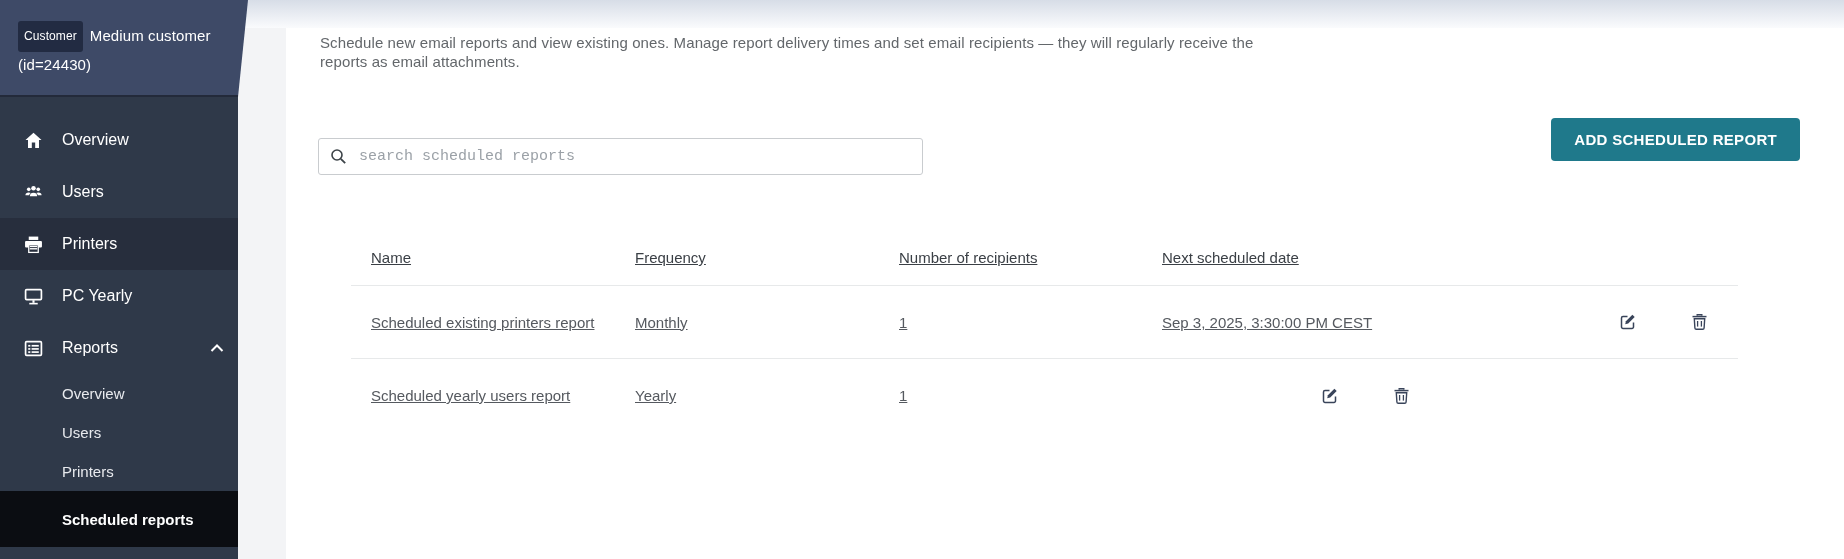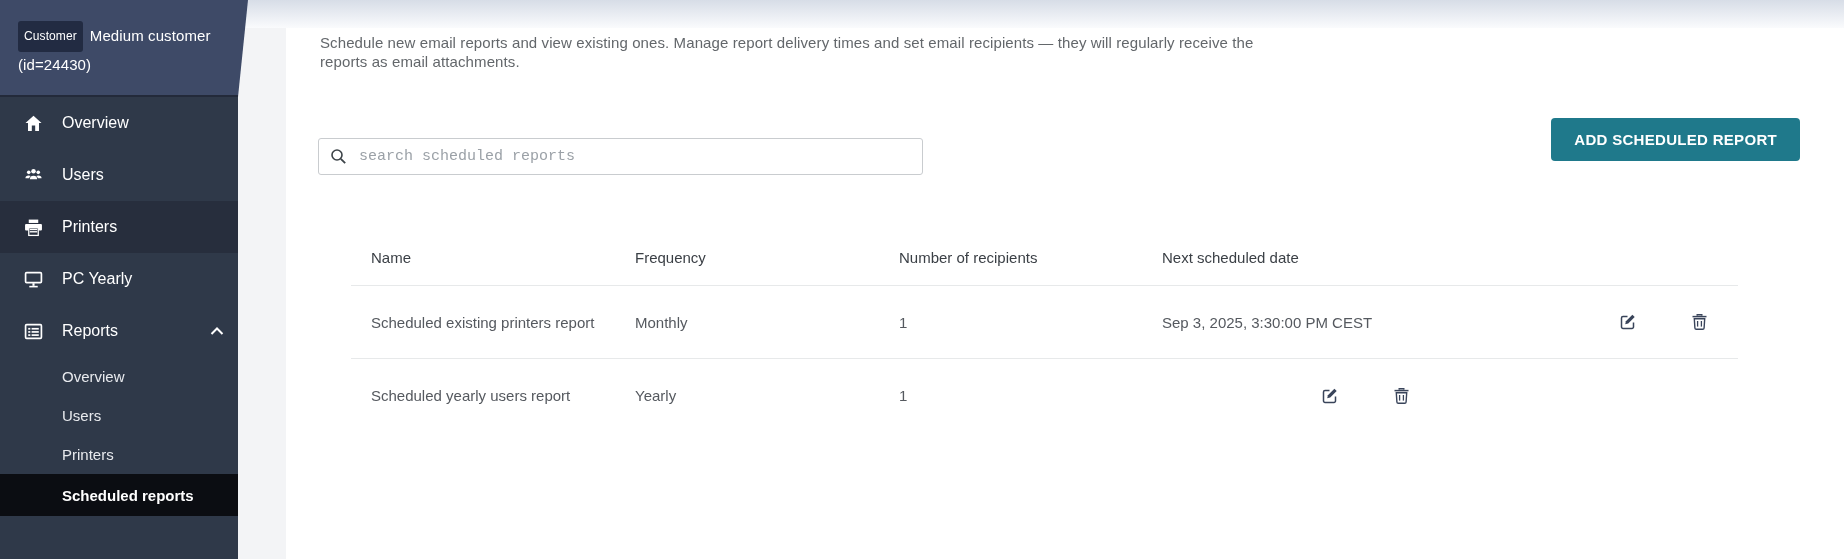--- a/index.html
+++ b/index.html
@@ -5,27 +5,27 @@
   * { margin:0; padding:0; box-sizing:border-box; }
   html,body { background:#e9ebee; }
   body { font-family:"Liberation Sans","DejaVu Sans",sans-serif; }
   .app { width:1844px; height:559px; display:flex; overflow:hidden; background:#f3f4f6; position:relative; }
 
   
   .sidebar { width:238px; height:559px; background:#2f3949; flex:0 0 238px; position:relative; z-index:5; }
   .sidebar-header { height:97px; background:#3e4a67; border-bottom:2px solid #232a3a; padding:21px 14px 0 18px; color:#fff; position:relative; font-size:15px; line-height:26px; letter-spacing:.1px; }
   .sidebar-header::after { content:""; position:absolute; left:238px; top:0; width:0; height:0; border-top:97px solid #3e4a67; border-right:10px solid transparent; }
   .cust-badge { display:inline-block; background:#222b42; color:#fff; font-size:12px; padding:2px 6px 3px; border-radius:3px; margin-right:7px; vertical-align:1px; }
-  .nav { }
+  .nav { padding-top:17px; }
   .nav-item { height:52px; display:flex; align-items:center; padding-left:24px; color:#ffffff; font-size:16px; cursor:pointer; }
   .nav-item .ic { width:19px; height:19px; margin-right:19px; display:inline-flex; align-items:center; justify-content:center; }
   .nav-item.hl { background:#272e3d; }
   .nav-item .chev { margin-left:auto; margin-right:14px; display:inline-flex; }
   .subnav-item { height:39px; display:flex; align-items:center; padding-left:62px; color:#e8eaee; font-size:15px; cursor:pointer; }
-  .subnav-item.active { height:42px; background:#0b0d12; color:#fff; font-weight:bold; }
+  .subnav-item.active { height:56px; background:#0b0d12; color:#fff; font-weight:bold; }
   svg { display:block; }
 
   
   .main { position:relative; flex:1; height:559px; background:#f3f4f6; }
   .topband { position:absolute; left:0; top:0; right:0; height:28px; background:linear-gradient(#d7dde7,#fafbfd); }
   .card { position:absolute; left:48px; top:28px; right:0; bottom:0; background:#ffffff; }
 
   .desc { position:absolute; left:34px; top:5px; width:975px; font-size:15px; line-height:19px; color:#63676b; letter-spacing:.1px; }
 
   .search-wrap { position:absolute; left:32px; top:110px; width:605px; height:37px; }
@@ -33,21 +33,21 @@
   .search-wrap input::placeholder { color:#9ba1a7; }
   .search-ic { position:absolute; left:12px; top:10px; pointer-events:none; }
 
   .add-btn { position:absolute; right:44px; top:90px; height:43px; padding:0 23px; background:#1f798b; color:#fff; border:none; border-radius:4px; font-size:15px; font-weight:bold; letter-spacing:.3px; font-family:inherit; cursor:pointer; }
 
   .table { position:absolute; left:65px; top:202px; width:1387px; font-size:15px; }
   .trow { display:grid; grid-template-columns:264px 264px 263px 446px 150px; align-items:center; }
   .thead { height:56px; color:#3a3f45; border-bottom:1px solid #e7e9ea; }
   .tbody-row { height:73px; color:#55595f; }
   .tbody-row.sep { border-bottom:1px solid #e7e9ea; }
-  .cell { padding-left:20px; white-space:nowrap; overflow:hidden; }
+  .cell { padding-left:20px; white-space:nowrap; overflow:hidden;text-decoration:underline; }
   .cell.actions { display:flex; justify-content:center; gap:50px; padding-left:0; }
   .icon-btn { background:none; border:none; cursor:pointer; padding:2px; display:inline-flex; }
 </style>
 </head>
 <body>
 
 <div class="app">
 
   <aside class="sidebar">
     <div class="sidebar-header">

